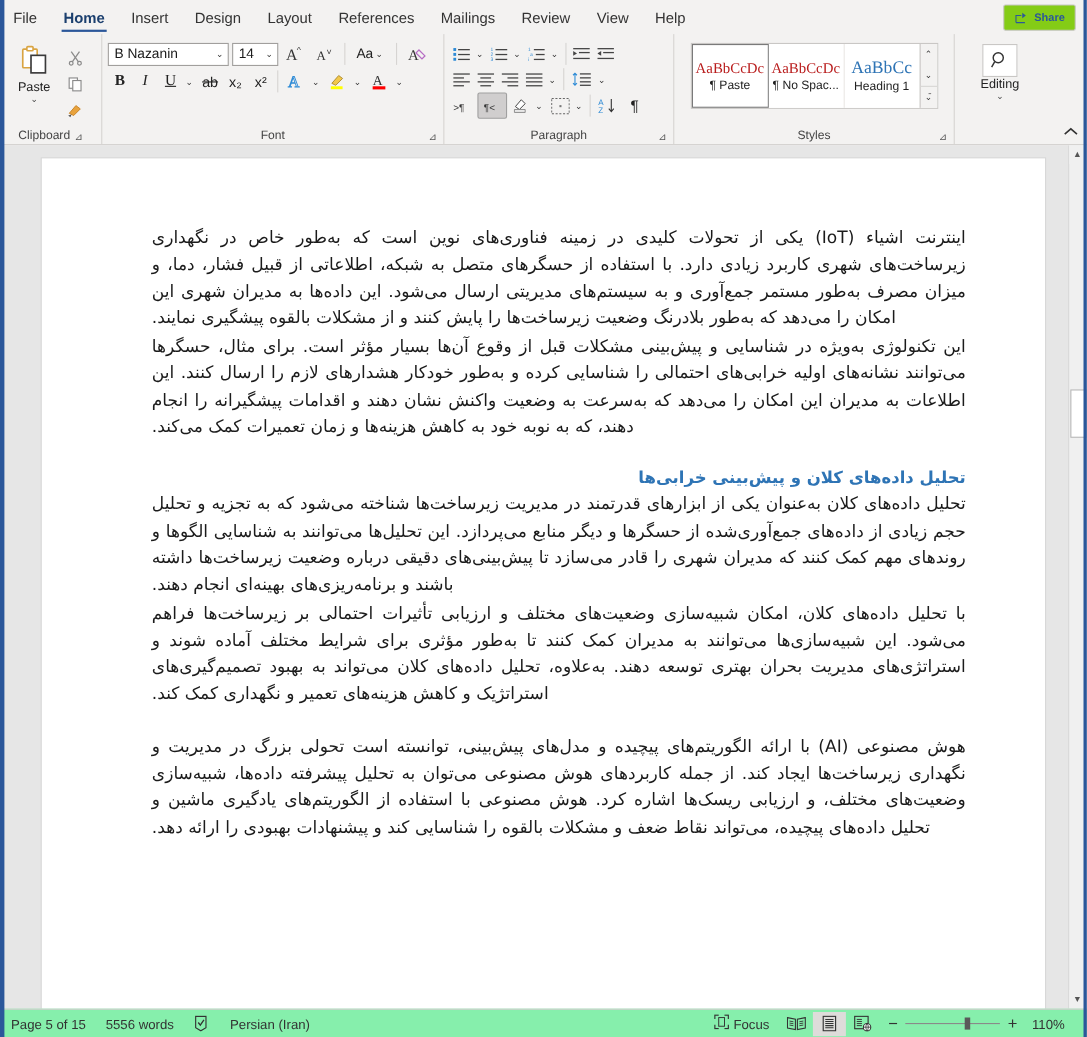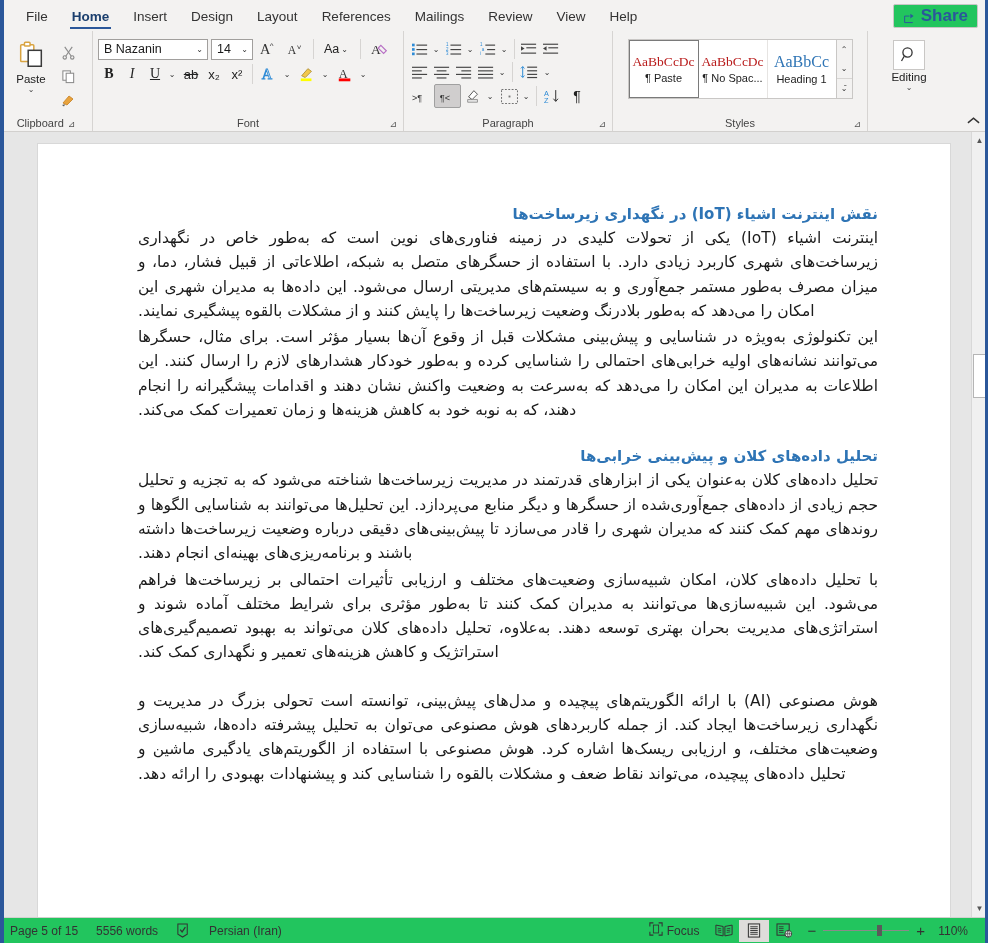--- a/index.html
+++ b/index.html
@@ -7,34 +7,34 @@
     width:988px;height:943px;overflow:hidden;
     font-family:"Liberation Sans", sans-serif;
     background:#ffffff;
     -webkit-font-smoothing:antialiased;
   }
   .app{position:relative;width:988px;height:943px;display:flex;flex-direction:column;background:#f3f2f1;}
 
   
   .tabbar{
     height:31px;background:#f3f2f1;display:flex;align-items:flex-end;
-    padding-left:14px;position:relative;flex:none;
+    padding-left:0;position:relative;flex:none;
   }
   .tab{
     font-size:13.5px;color:#333333;padding:0 12px;height:29px;line-height:29px;
     position:relative;white-space:nowrap;cursor:default;
   }
   .tab.active{color:#1b3f6e;font-weight:bold;}
   .tab.active:after{
     content:"";position:absolute;left:10px;right:10px;bottom:2px;height:2.5px;background:#2b579a;
   }
   .share-btn{
     position:absolute;right:10px;top:4px;height:22px;display:flex;align-items:center;gap:5px;
-    border:1px solid #c8c6c4;background:#22c55e;border-radius:2px;padding:0 9px;
-    font-size:17px;color:#2b579a;font-weight:bold;
+    border:1px solid #c8c6c4;background:#84cc16;border-radius:2px;padding:0 9px;
+    font-size:10px;color:#2b579a;font-weight:bold;
   }
   .share-ico{display:inline-block;width:13px;height:13px;}
 
   
   .leftedge{position:absolute;left:0;top:0;width:4px;height:943px;background:#2b579a;z-index:40;}
   .rightedge{position:absolute;right:0;top:0;width:3px;height:943px;background:#2b579a;z-index:40;}
 
   
   .ribbon{
     height:100px;background:#f3f2f1;display:flex;align-items:stretch;flex:none;
@@ -117,21 +117,21 @@
 
   
   .vsb{position:absolute;right:0;top:0;width:16px;bottom:0;background:#f0f0f0;border-left:1px solid #d8d8d8;}
   .vsb .arrow{width:15px;height:17px;display:flex;align-items:center;justify-content:center;font-size:8px;color:#555;background:#f0f0f0;}
   .vsb .up{position:absolute;top:0;left:0;}
   .vsb .down{position:absolute;bottom:0;left:0;}
   .vsb .thumb{position:absolute;left:1px;top:222px;width:13px;height:42px;background:#fff;border:1px solid #b5b5b5;}
 
   
   .status{
-    height:25px;background:#22c55e;display:flex;align-items:center;flex:none;
+    height:25px;background:#86efac;display:flex;align-items:center;flex:none;
     border-top:1px solid #d2d0ce;font-size:12px;color:#333;padding-left:10px;gap:0;
     position:relative;
   }
   .st{padding:0 12px 0 0;white-space:nowrap;}
   .st.first{padding-right:18px;}
   .status .right{position:absolute;right:20px;display:flex;align-items:center;gap:0;}
   .vbtn{width:30px;height:22px;display:flex;align-items:center;justify-content:center;}
   .vbtn.sel{background:#dedcda;}
   .zoomwrap{display:flex;align-items:center;gap:7px;margin-left:8px;}
   .zline{width:86px;height:1px;background:#8a8a8a;position:relative;}
@@ -512,21 +512,20 @@
       <svg width="13" height="9" viewBox="0 0 14 9">
           <path d="M1 7 L7 2 L13 7" stroke="#333" stroke-width="1.6" fill="none"></path>
         </svg>
     </div>
   </div>
 
   <div class="docarea">
     <div class="page">
       <div class="content">
 
-        <h2 class="h">نقش اینترنت اشیاء (IoT) در نگهداری زیرساخت‌ها</h2>
         <p class="pp">اینترنت اشیاء (IoT) یکی از تحولات کلیدی در زمینه فناوری‌های نوین است که به‌طور خاص در نگهداری زیرساخت‌های شهری کاربرد زیادی دارد. با استفاده از حسگرهای متصل به شبکه، اطلاعاتی از قبیل فشار، دما، و میزان مصرف به‌طور مستمر جمع‌آوری و به سیستم‌های مدیریتی ارسال می‌شود. این داده‌ها به مدیران شهری این امکان را می‌دهد که به‌طور بلادرنگ وضعیت زیرساخت‌ها را پایش کنند و از مشکلات بالقوه پیشگیری نمایند.</p>
         <p class="pp">این تکنولوژی به‌ویژه در شناسایی و پیش‌بینی مشکلات قبل از وقوع آن‌ها بسیار مؤثر است. برای مثال، حسگرها می‌توانند نشانه‌های اولیه خرابی‌های احتمالی را شناسایی کرده و به‌طور خودکار هشدارهای لازم را ارسال کنند. این اطلاعات به مدیران این امکان را می‌دهد که به‌سرعت به وضعیت واکنش نشان دهند و اقدامات پیشگیرانه را انجام دهند، که به نوبه خود به کاهش هزینه‌ها و زمان تعمیرات کمک می‌کند.</p>
 
         <div class="spacer"></div>
 
         <h2 class="h">تحلیل داده‌های کلان و پیش‌بینی خرابی‌ها</h2>
         <p class="pp">تحلیل داده‌های کلان به‌عنوان یکی از ابزارهای قدرتمند در مدیریت زیرساخت‌ها شناخته می‌شود که به تجزیه و تحلیل حجم زیادی از داده‌های جمع‌آوری‌شده از حسگرها و دیگر منابع می‌پردازد. این تحلیل‌ها می‌توانند به شناسایی الگوها و روندهای مهم کمک کنند که مدیران شهری را قادر می‌سازد تا پیش‌بینی‌های دقیقی درباره وضعیت زیرساخت‌ها داشته باشند و برنامه‌ریزی‌های بهینه‌ای انجام دهند.</p>
         <p class="pp">با تحلیل داده‌های کلان، امکان شبیه‌سازی وضعیت‌های مختلف و ارزیابی تأثیرات احتمالی بر زیرساخت‌ها فراهم می‌شود. این شبیه‌سازی‌ها می‌توانند به مدیران کمک کنند تا به‌طور مؤثری برای شرایط مختلف آماده شوند و استراتژی‌های مدیریت بحران بهتری توسعه دهند. به‌علاوه، تحلیل داده‌های کلان می‌تواند به بهبود تصمیم‌گیری‌های استراتژیک و کاهش هزینه‌های تعمیر و نگهداری کمک کند.</p>
 
         <div class="spacer"></div>

